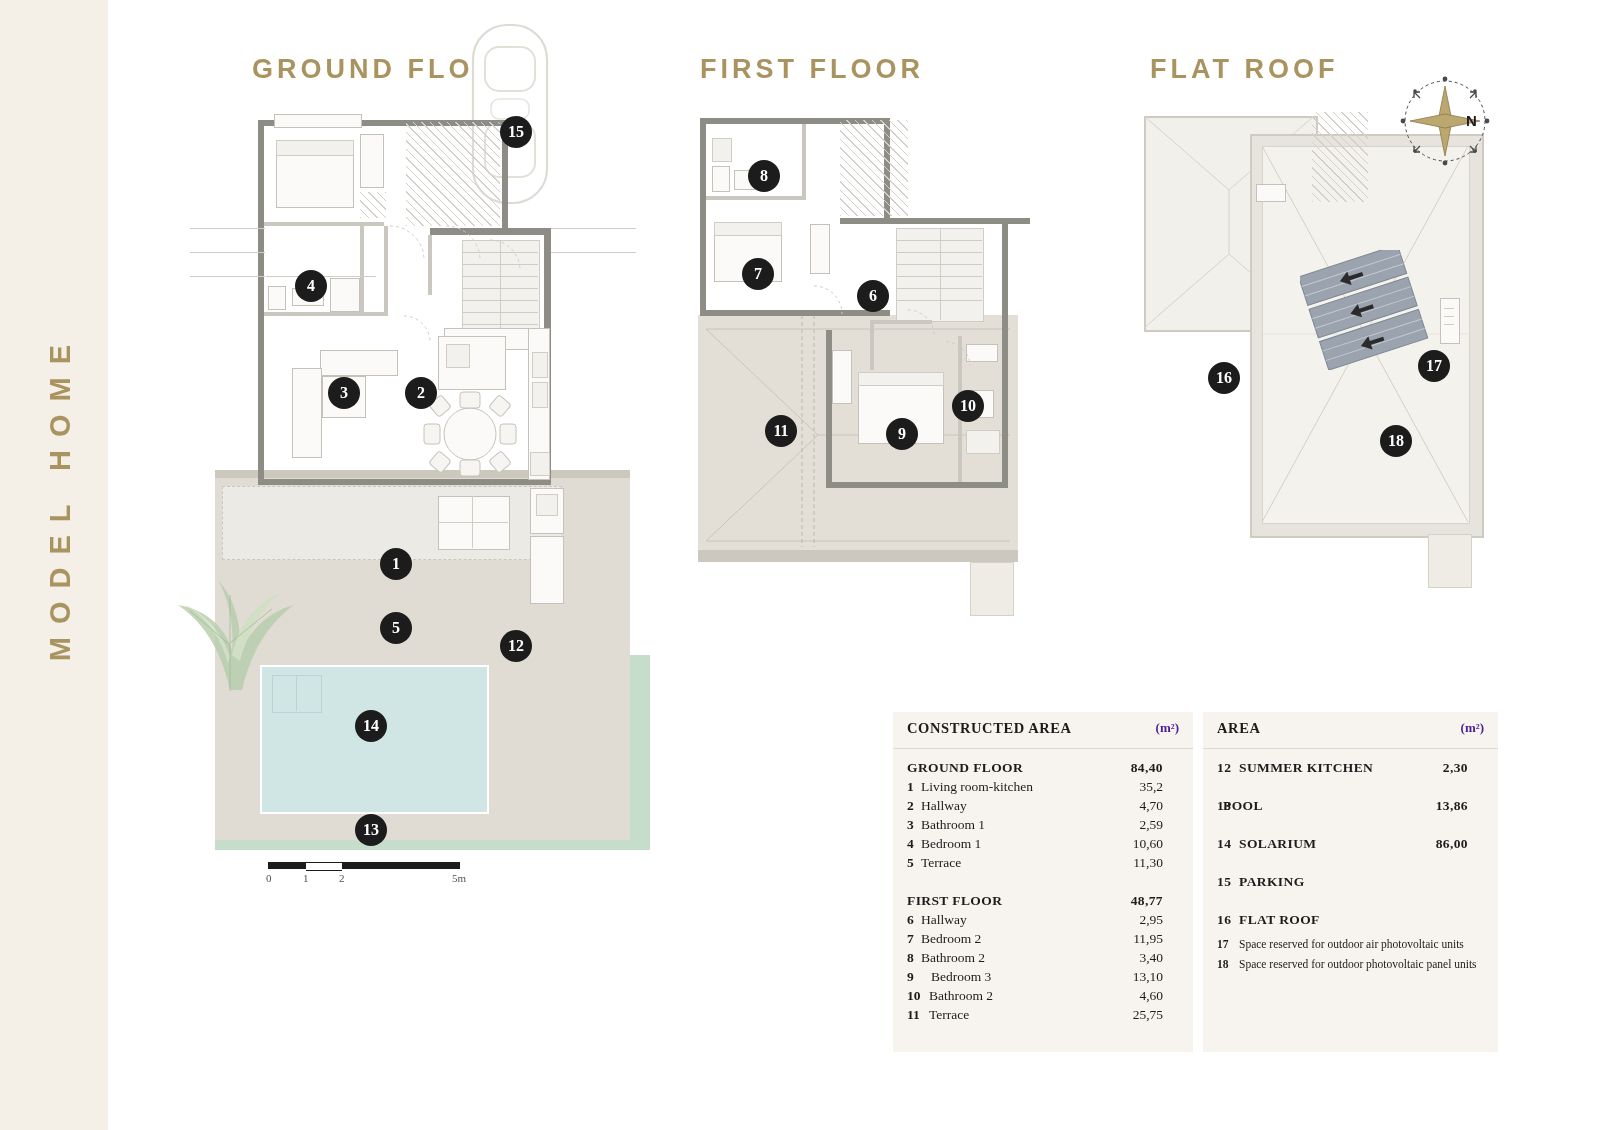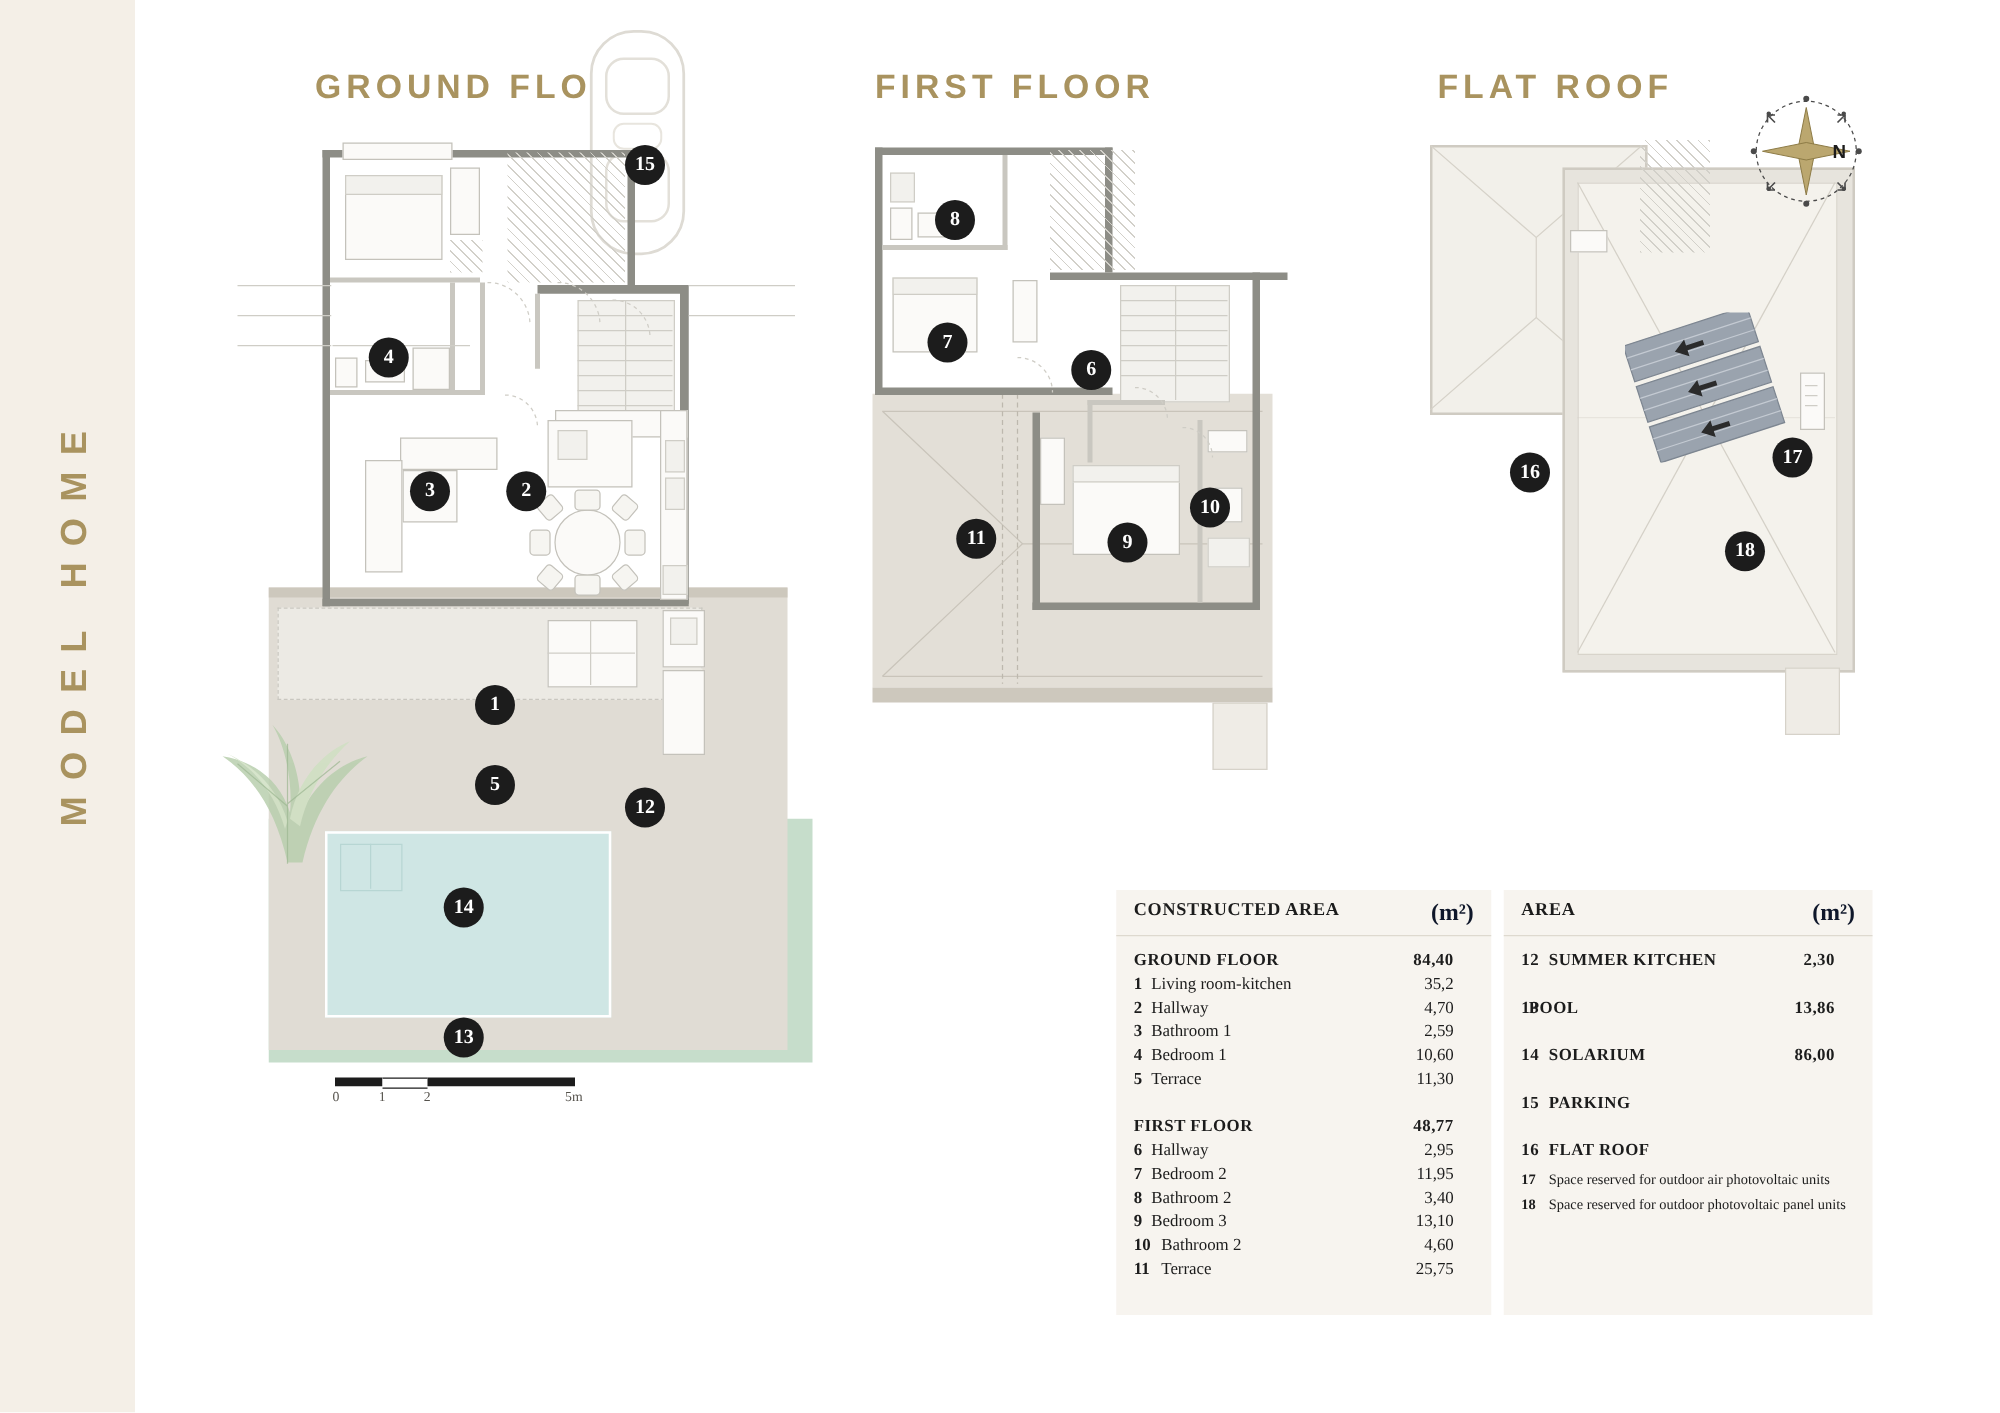--- a/index.html
+++ b/index.html
@@ -64,21 +64,21 @@
   .tbl-head{
     position:absolute;left:0;top:0;right:0;height:36px;
     border-bottom:1px solid #ded9cf;
   }
   .tbl-head .h1{
     position:absolute;left:14px;top:8px;
     font-family:"Liberation Serif", serif;font-weight:700;font-size:14.5px;letter-spacing:.6px;color:#1c1c1c;
   }
   .tbl-head .h2{
     position:absolute;right:14px;top:8px;
-    font-family:"Liberation Serif", serif;font-weight:700;font-size:19px;color:#0f172a;
+    font-family:"Liberation Serif", serif;font-weight:700;font-size:13px;color:#4c1d95;
   }
   .row{position:absolute;left:14px;right:14px;height:19px;}
   .row .n{position:absolute;left:0;top:0;font-weight:700;font-size:13.5px;color:#1c1c1c;}
   .row .t{position:absolute;top:0;font-size:13.5px;color:#1c1c1c;}
   .row .v{position:absolute;right:16px;top:0;font-size:13.5px;color:#1c1c1c;text-align:right;}
   .row.bold .t,.row.bold .v,.row.bold .n{font-weight:700;letter-spacing:.4px;}
   .row.small .t{font-size:11.5px;}
   .row.small .n{font-size:11.5px;}
 </style>
 </head>
@@ -451,21 +451,21 @@
           <span class="t" style="left: 14px;">Bedroom 2</span>
           <span class="v">11,95</span>
         </div>
         <div class="row" style="top: 238px;">
           <span class="n">8</span>
           <span class="t" style="left: 14px;">Bathroom 2</span>
           <span class="v">3,40</span>
         </div>
         <div class="row" style="top: 257px;">
           <span class="n">9</span>
-          <span class="t" style="left: 14px;">Bedroom 3</span>
+          <span class="t" style="left: 24px;">Bedroom 3</span>
           <span class="v">13,10</span>
         </div>
         <div class="row" style="top: 276px;">
           <span class="n">10</span>
           <span class="t" style="left: 22px;">Bathroom 2</span>
           <span class="v">4,60</span>
         </div>
         <div class="row" style="top: 295px;">
           <span class="n">11</span>
           <span class="t" style="left: 22px;">Terrace</span>

